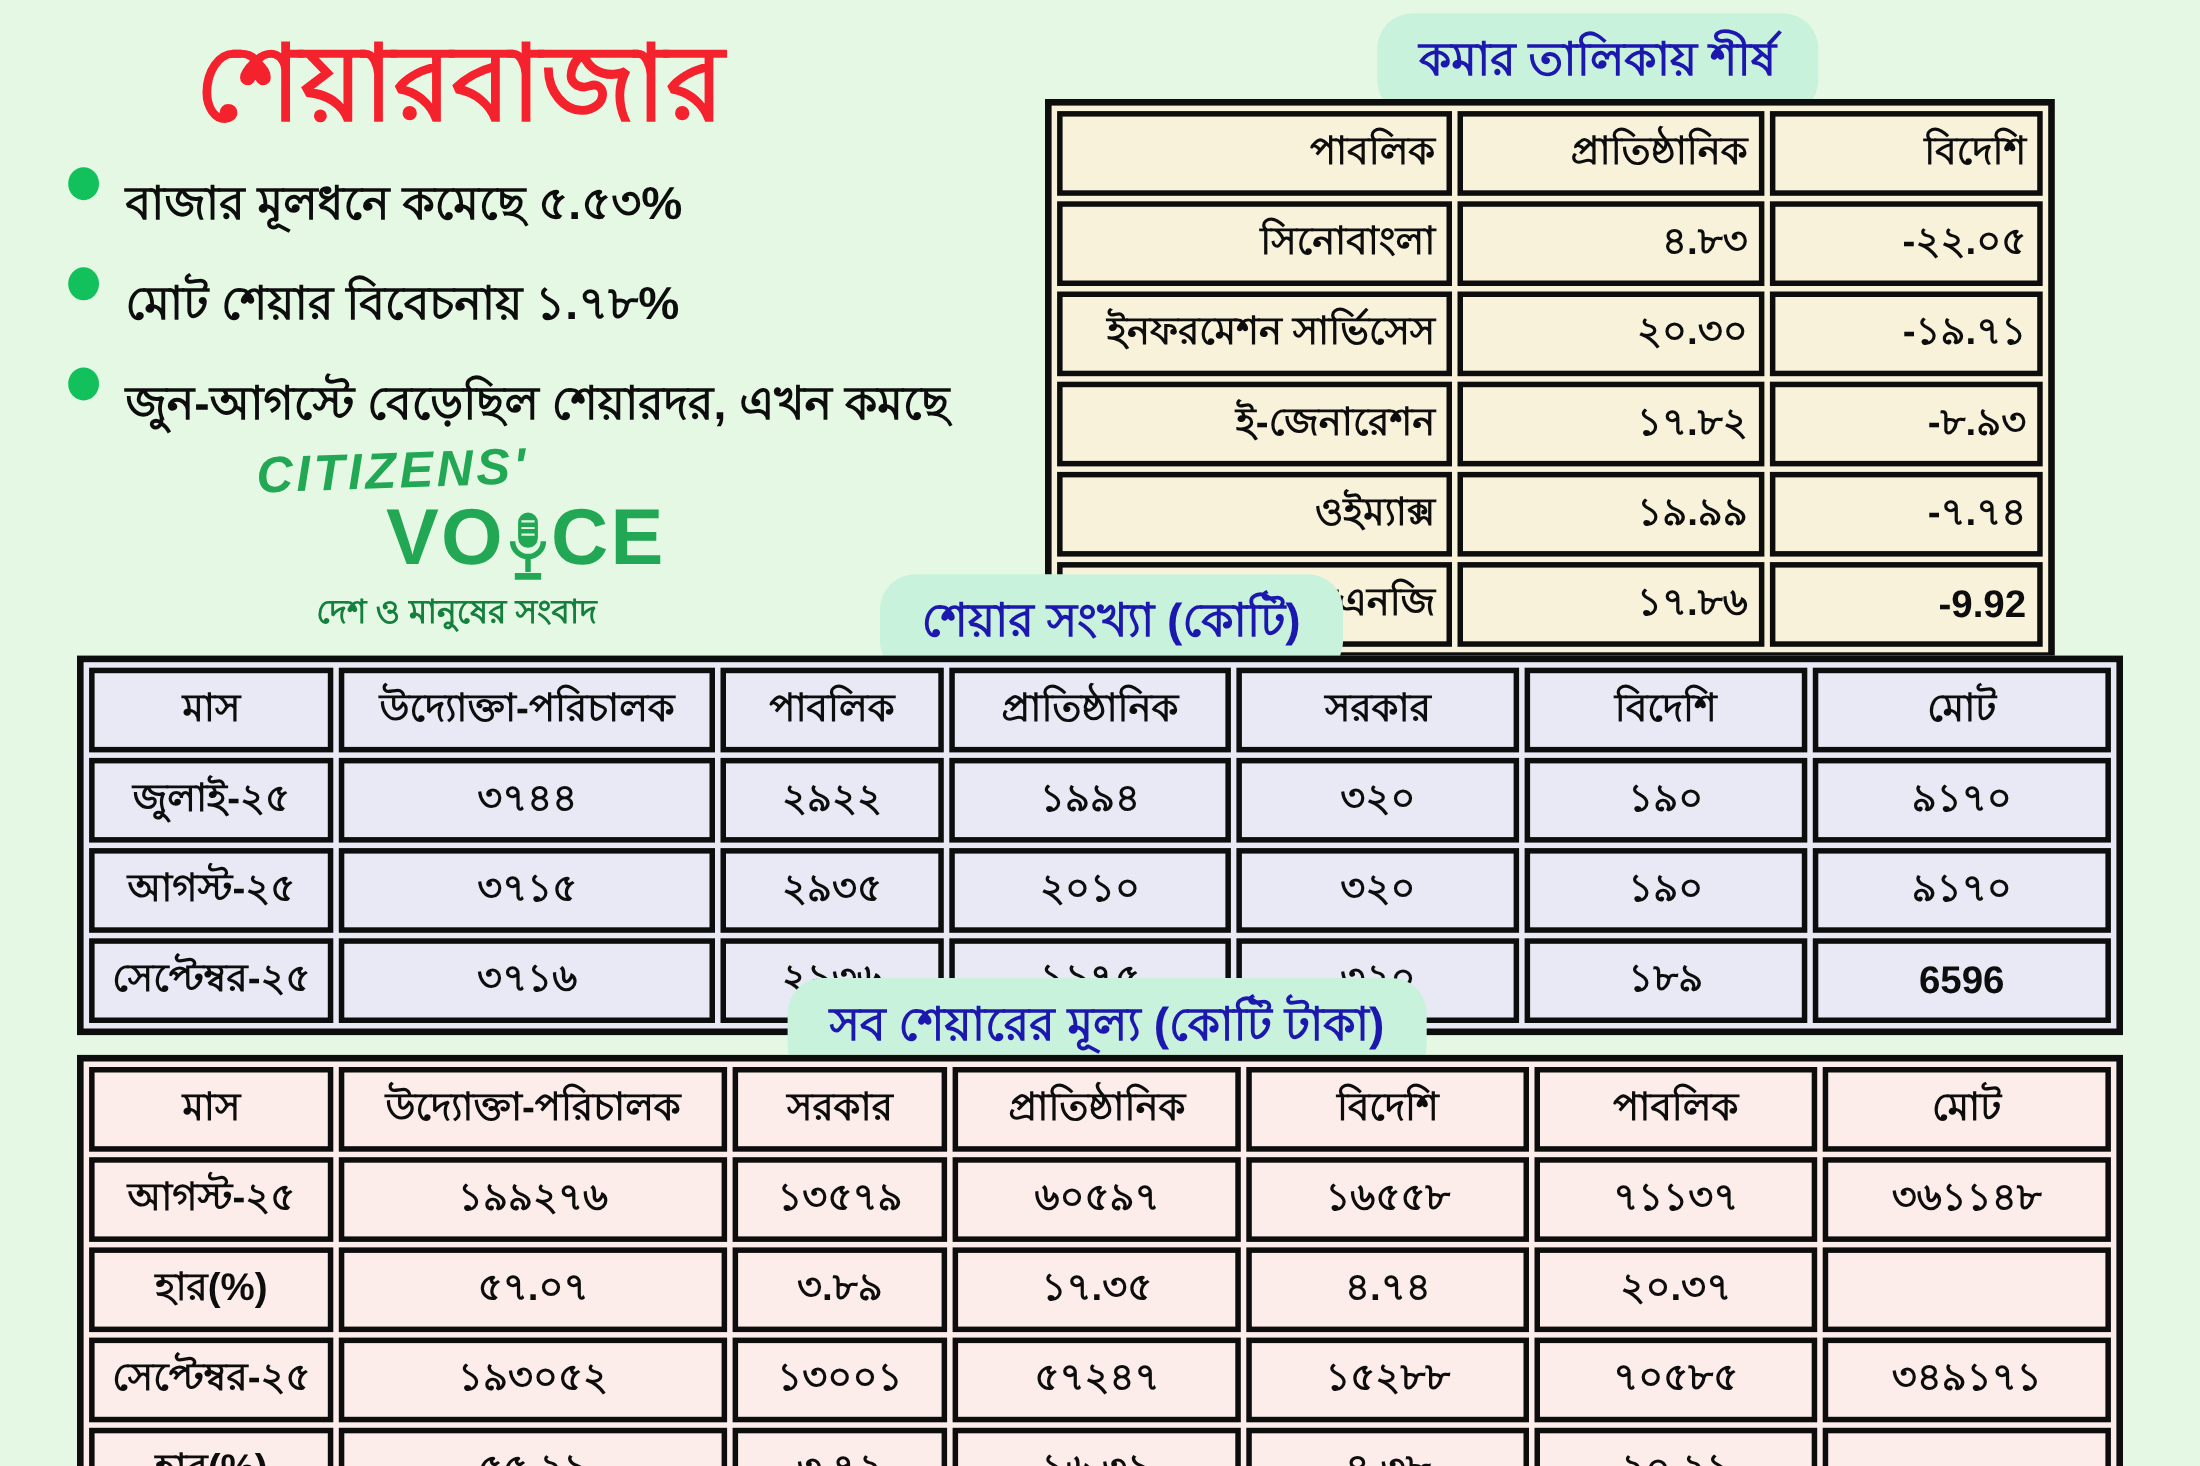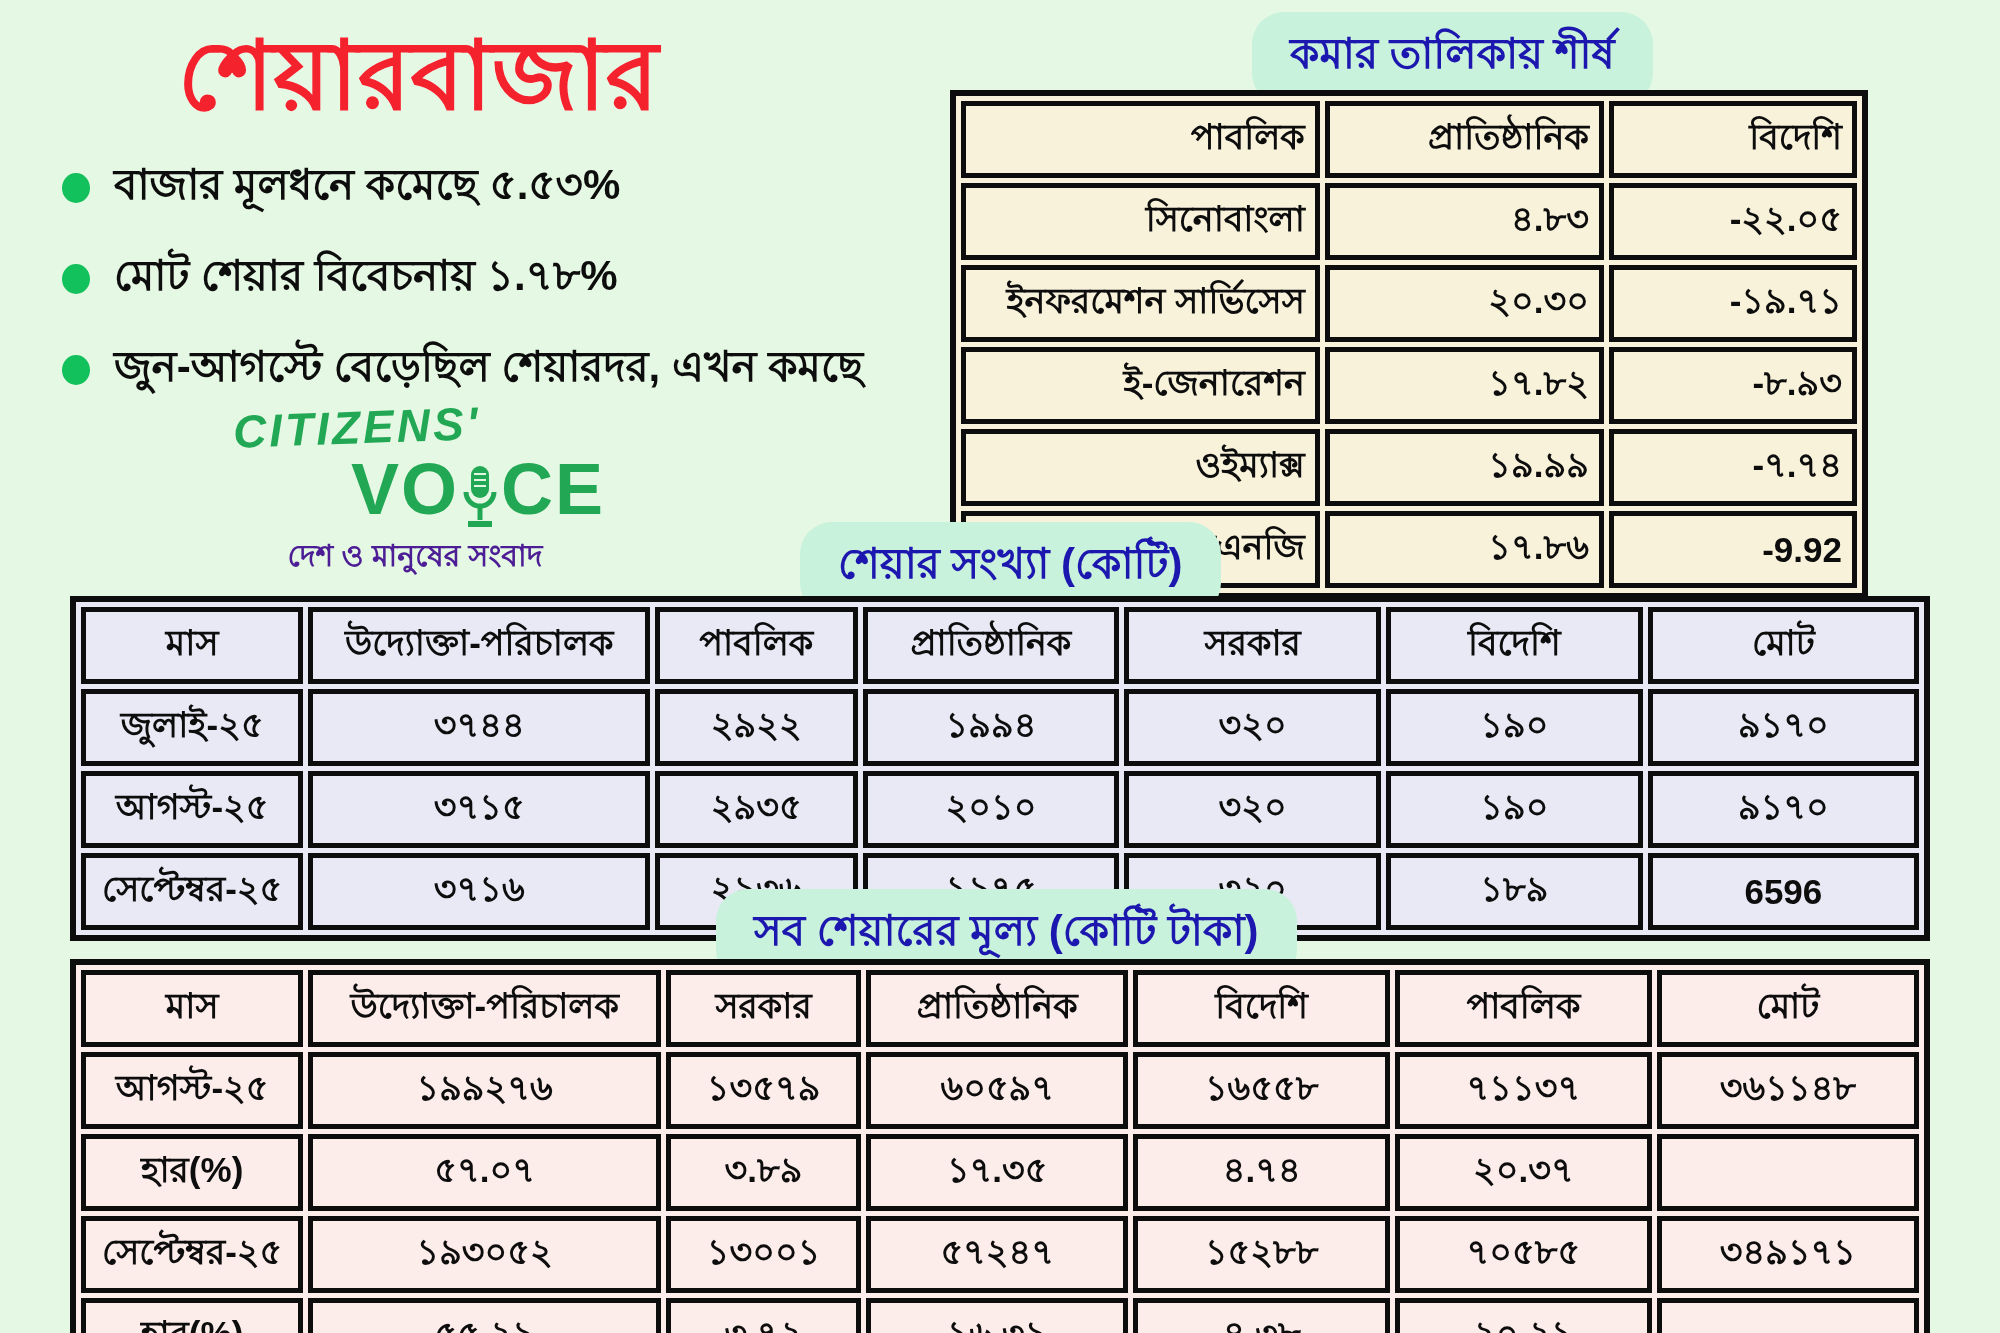--- a/index.html
+++ b/index.html
@@ -9,42 +9,42 @@
     background:#e5f8e3; color:#111;
   }
 
   
   .page-title{
     position:absolute; left:108px; top:2px; width:620px;
     font-size:96px; font-weight:800; color:#f4222d; text-align:center;
     text-shadow:0 0 1px #fff;
   }
   .bullets{ position:absolute; left:62px; top:152px; display:flex; flex-direction:column; gap:20px; }
-  .bullet{ display:flex; align-items:center; gap:24px; }
+  .bullet{ display:flex; gap:24px; }
   .bullet .dot{
     width:28px; height:30px; border-radius:50%;
     background:#12c05c; flex:0 0 auto;
   }
   .bullet .txt{ font-size:42px; font-weight:600; color:#0d0d0d; }
 
   
   .logo{ position:absolute; left:215px; top:398px; width:400px; text-align:center; }
   .logo-line1{
     display:block; text-align:left; margin-left:18px;
     font-size:46px; font-weight:800; font-style:italic; letter-spacing:3px;
     color:#22a855; transform:rotate(-2deg);
     font-family:"Liberation Sans","DejaVu Sans",sans-serif;
   }
   .logo-line2{
     display:flex; justify-content:flex-end; align-items:flex-end; gap:2px;
     margin-top:-4px; padding-right:10px;
     font-size:72px; font-weight:900; color:#22a855; letter-spacing:2px;text-align:center;
   }
   .logo-mic{ width:34px; height:66px; margin:0 2px; }
-  .logo-tagline{ display:block; margin-top:2px; font-size:30px; font-weight:700; color:#4c1d95; }
+  .logo-tagline{ display:block; margin-top:2px; font-size:30px; font-weight:700; color:#15803d; }
 
   
   .badge{
     position:absolute; background:#c9f2dc; color:#1c17ae;
     font-weight:800; border-radius:32px; padding:9px 38px 13px 38px;
     font-size:42px; white-space:nowrap;
   }
   .badge-decliners{ left:1252px; top:12px; }
   .badge-share-count{ left:800px; top:522px; }
   .badge-share-value{ left:716px; top:889px; }

